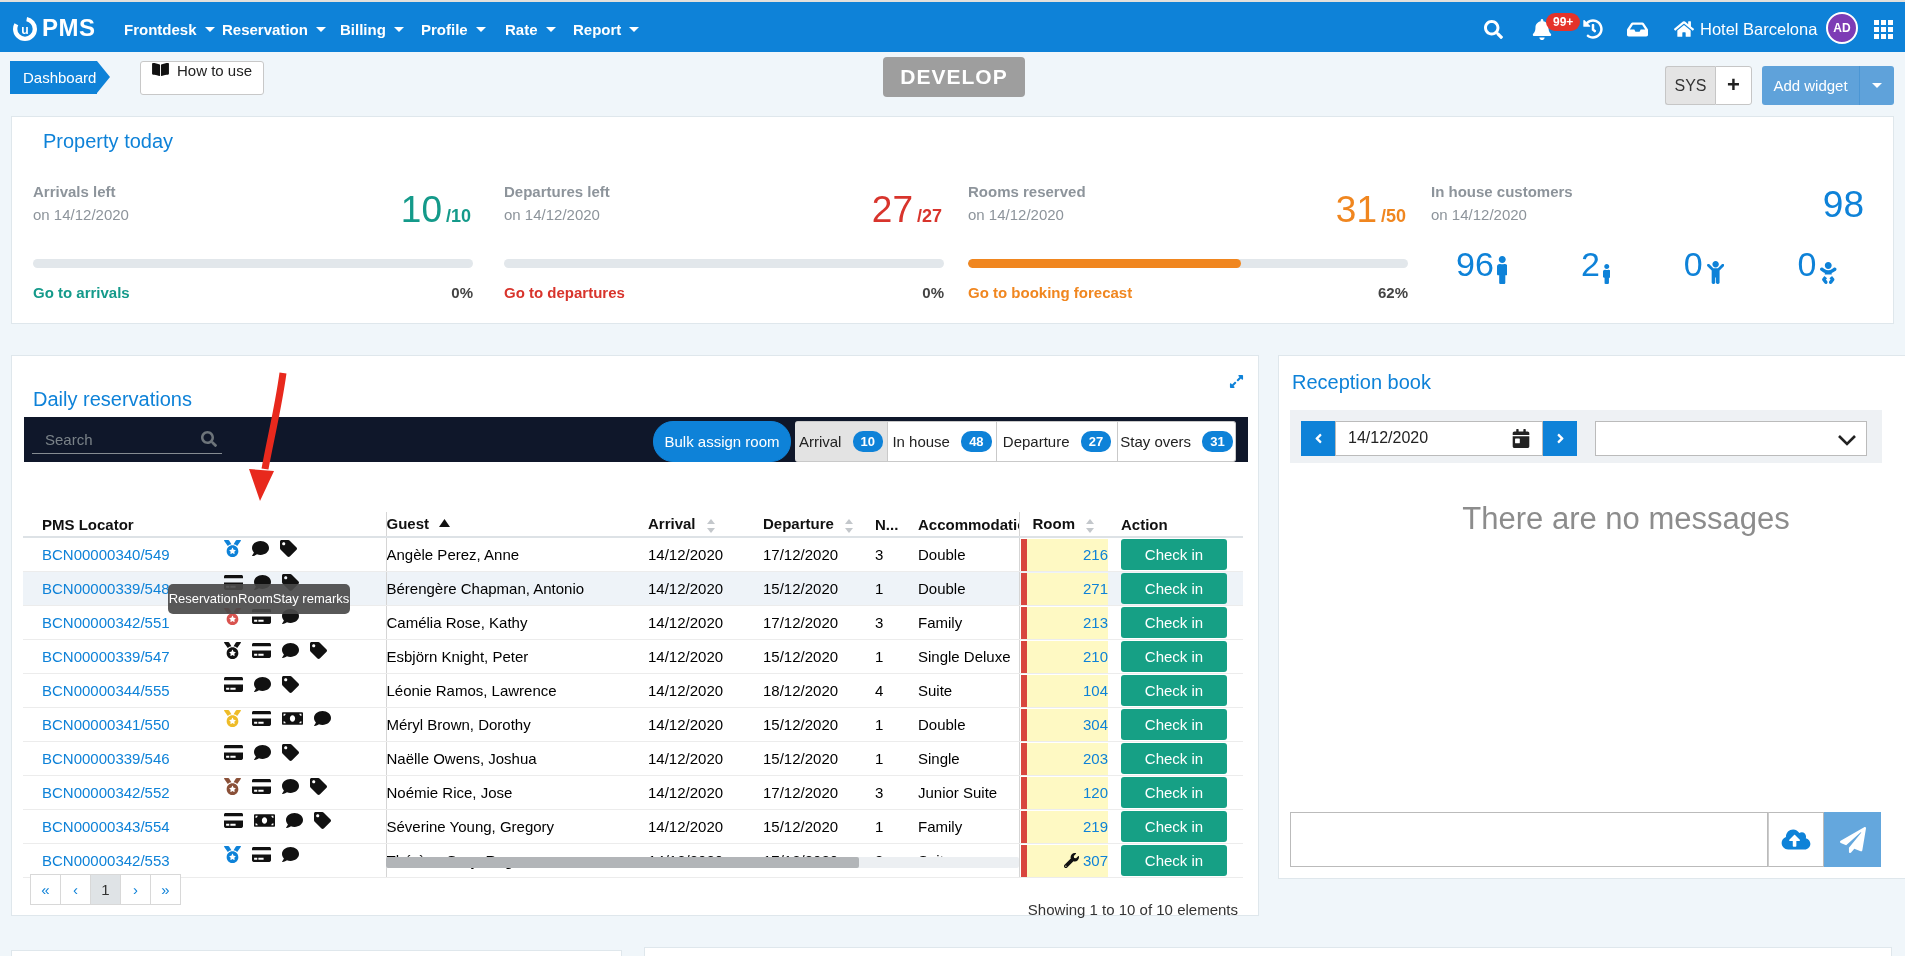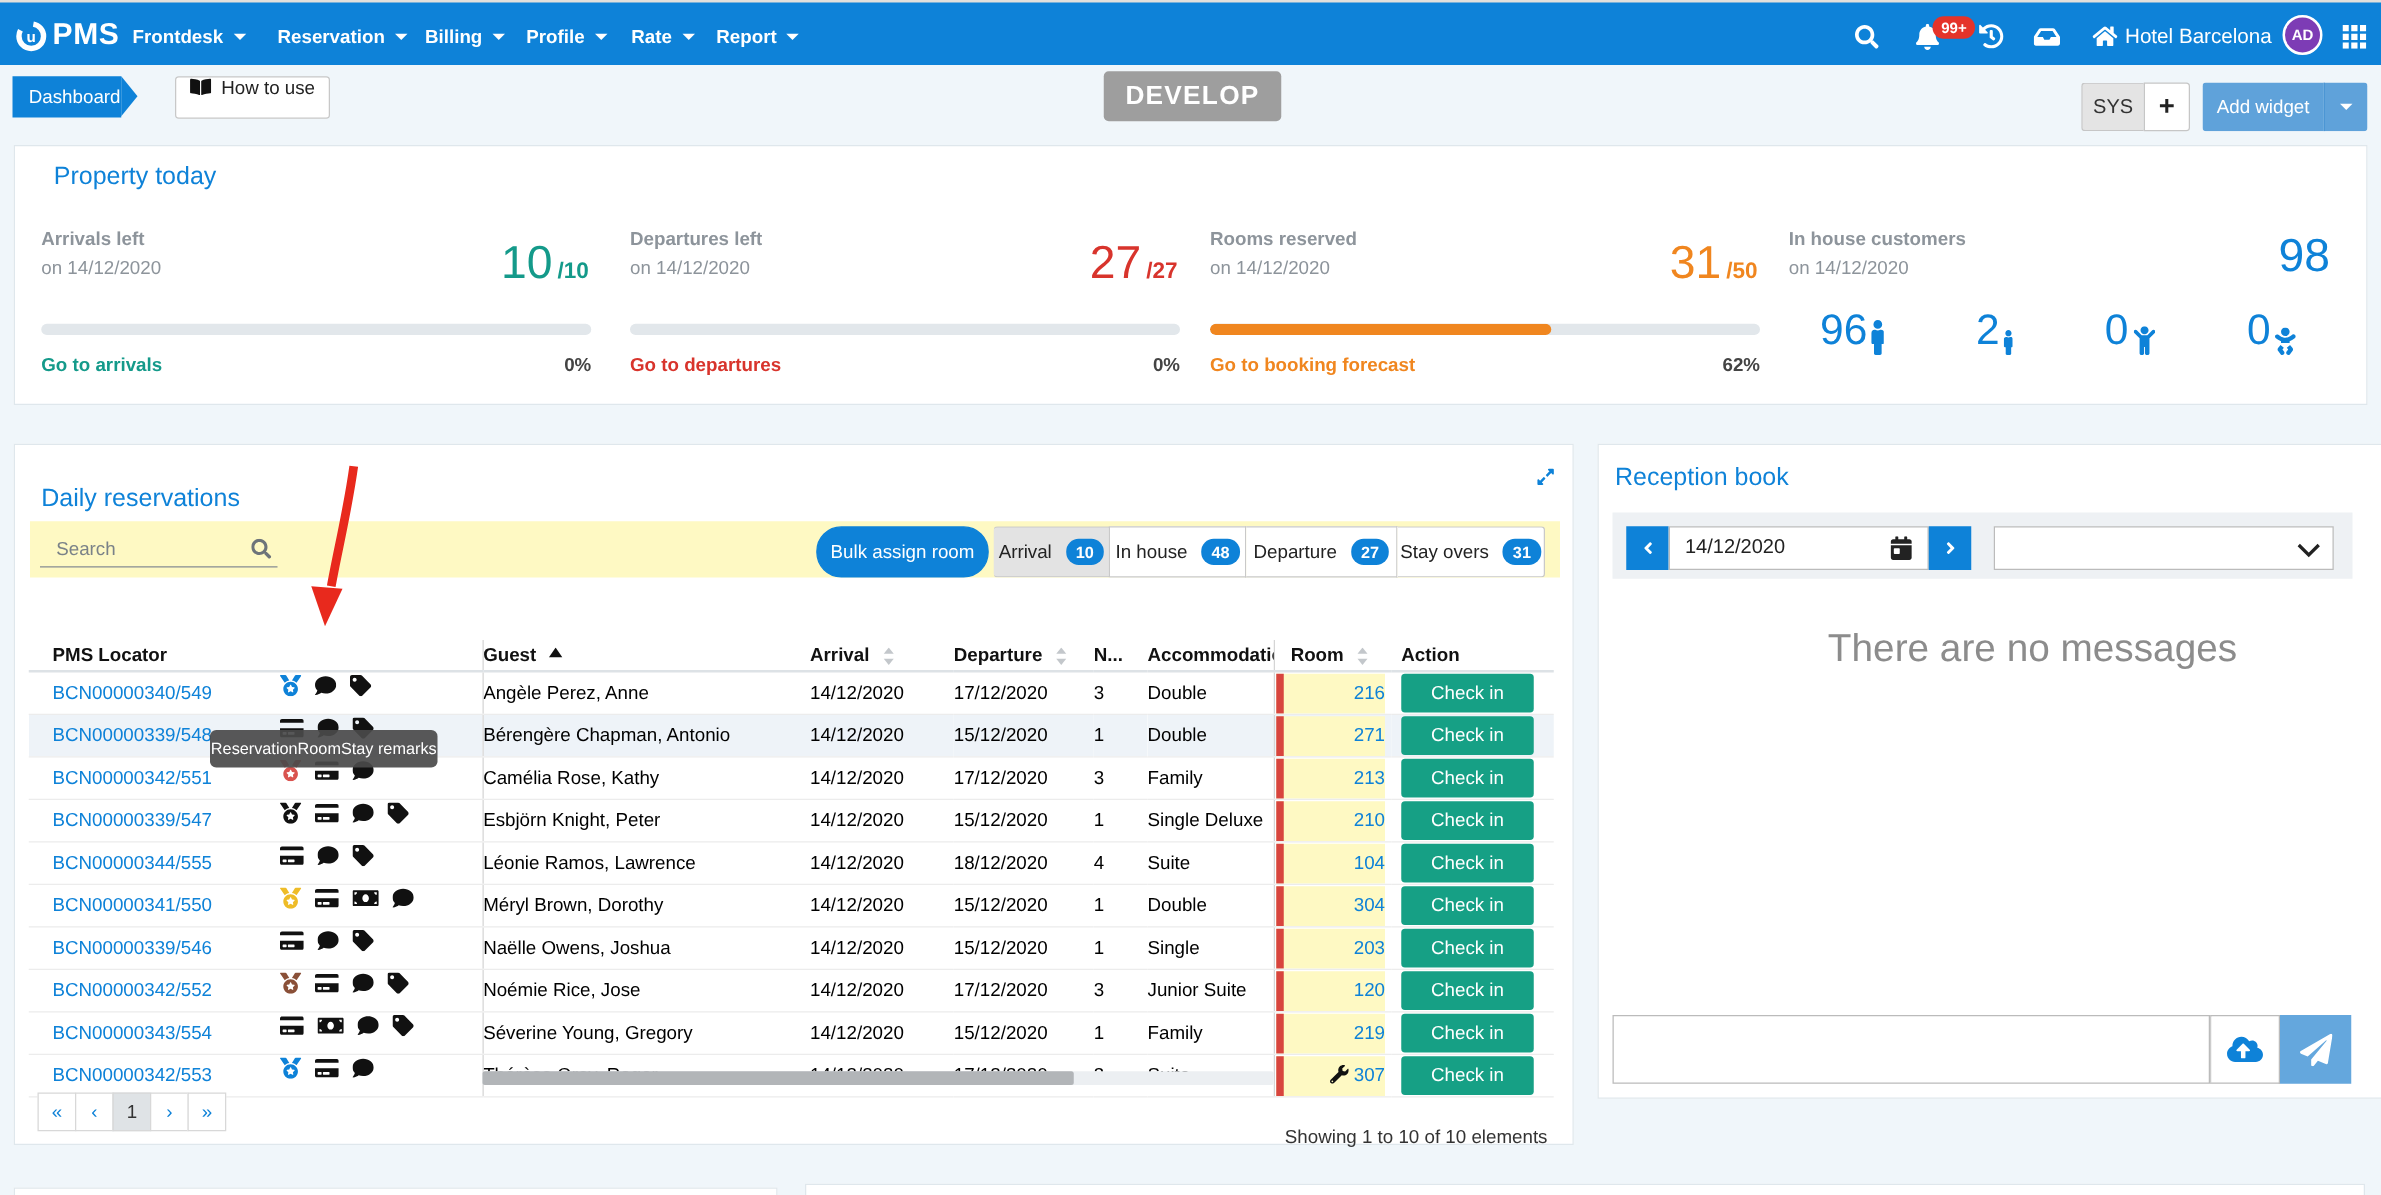--- a/index.html
+++ b/index.html
@@ -37,21 +37,21 @@
 .stat .bar i { display:block; height:9px; border-radius:5px; }
 .stat .foot { position:absolute; left:0; right:0; top:101px; font-size:15px; font-weight:bold; }
 .stat .foot .pct { float:right; color:#444; }
 .teal { color:#149a8a; }
 .red { color:#d8342c; }
 .orange { color:#f0861f; }
 .blue { color:#0e82d8; }
 
 #daily { left:11px; top:355px; width:1248px; height:561px; }
 #daily .ptitle { position:absolute; left:21px; top:32px; }
-.dtoolbar { position:absolute; left:12px; top:61px; width:1224px; height:45px; background:#fef9c3; }
+.dtoolbar { position:absolute; left:12px; top:61px; width:1224px; height:45px; background:#0f172a; }
 .search { position:absolute; left:8px; top:6px; width:190px; height:31px; border-bottom:1px solid #858c92; font-size:15px; color:#7a8288; }
 .search .ph { position:absolute; left:13px; top:8px; }
 .search svg { position:absolute; right:5px; top:8px; }
 .btnrow { position:absolute; right:12px; top:4px; height:41px; display:flex; }
 .btn { height:41px; border:1px solid #c9c9c9; background:#fff; font-size:15px; color:#222; display:flex; align-items:center; justify-content:center; }
 .btn .badge { background:#0e82d8; color:#fff; font-size:13px; font-weight:bold; border-radius:10px; padding:3px 8px; margin-left:7px; }
 .btn.primary { background:#0e82d8; border-color:#0e82d8; color:#fff; border-radius:3px; margin-right:4px; }
 .btn.active { background:#e3e3e3; }
 .btn.first { border-radius:3px 0 0 3px; }
 .btn.last { border-radius:0 3px 3px 0; }
@@ -94,21 +94,21 @@
 </head>
 <body>
 <div class="nav">
     <div class="logo">
       <svg width="30" height="32" viewBox="0 0 32 32">
         <circle cx="16" cy="17" r="10.5" fill="none" stroke="#fff" stroke-width="4.6" stroke-dasharray="53 13" stroke-dashoffset="15"></circle>
         <text x="16" y="22" font-size="13" font-weight="bold" fill="#fff" text-anchor="middle" font-family="Liberation Sans,sans-serif">u</text>
       </svg>
       <span class="pms">PMS</span>
     </div>
-    <div class="menu" style="left:106px;justify-content:flex-end;">Frontdesk<span class="caret"></span></div>
+    <div class="menu" style="left:124px;justify-content:flex-end;">Frontdesk<span class="caret"></span></div>
     <div class="menu" style="left:222px;">Reservation<span class="caret"></span></div>
     <div class="menu" style="left:340px;">Billing<span class="caret"></span></div>
     <div class="menu" style="left:421px;">Profile<span class="caret"></span></div>
     <div class="menu" style="left:505px;">Rate<span class="caret"></span></div>
     <div class="menu" style="left:573px;">Report<span class="caret"></span></div>
     <div class="navicon" style="left:1484px;">
       <svg width="19" height="19" viewBox="0 0 512 512">
         <path fill="#fff" d="M505 442.7L405.3 343c-4.5-4.5-10.6-7-17.1-7H372c27.6-35.3 44-79.7 44-128C416 93.1 322.9 0 208 0S0 93.1 0 208s93.1 208 208 208c48.3 0 92.7-16.4 128-44v16.3c0 6.4 2.5 12.5 7 17.1l99.7 99.7c9.4 9.4 24.6 9.4 33.9 0l28.3-28.3c9.4-9.4 9.4-24.6.1-34.1zM208 336c-70.7 0-128-57.2-128-128 0-70.7 57.2-128 128-128 70.7 0 128 57.2 128 128 0 70.7-57.2 128-128 128z"></path>
       </svg>
     </div>

